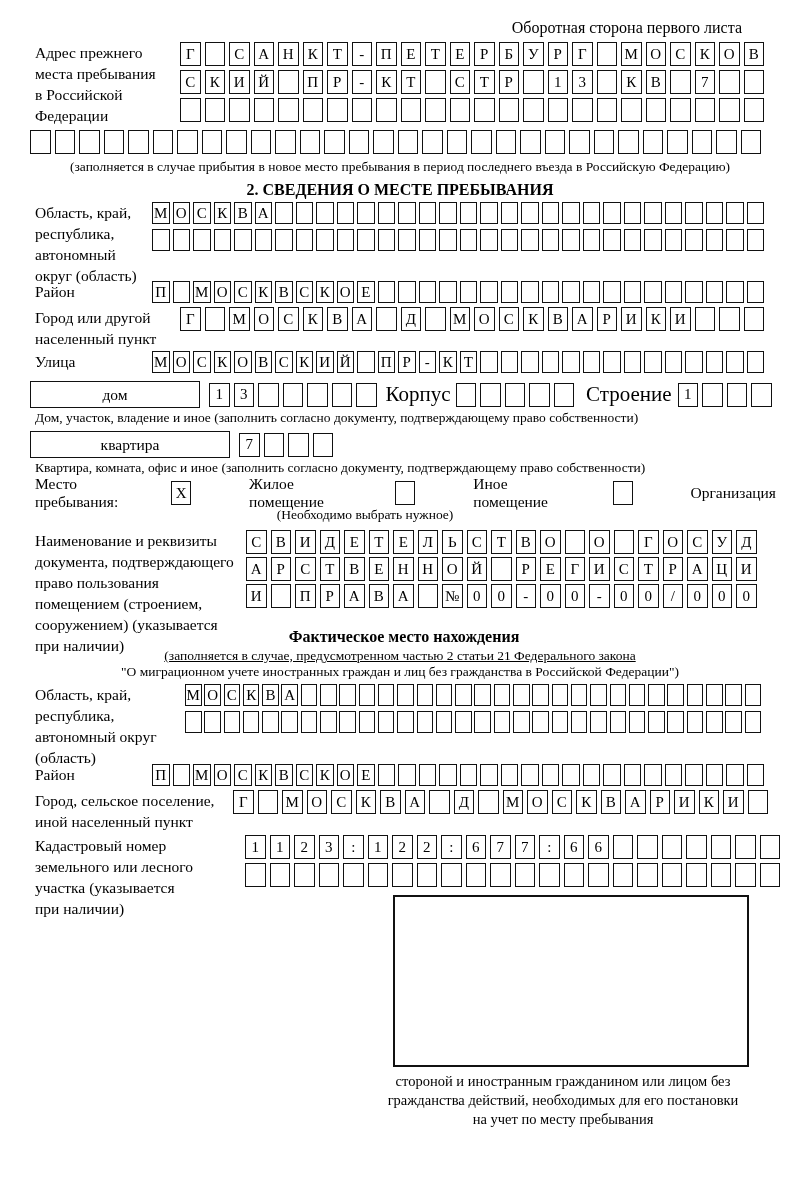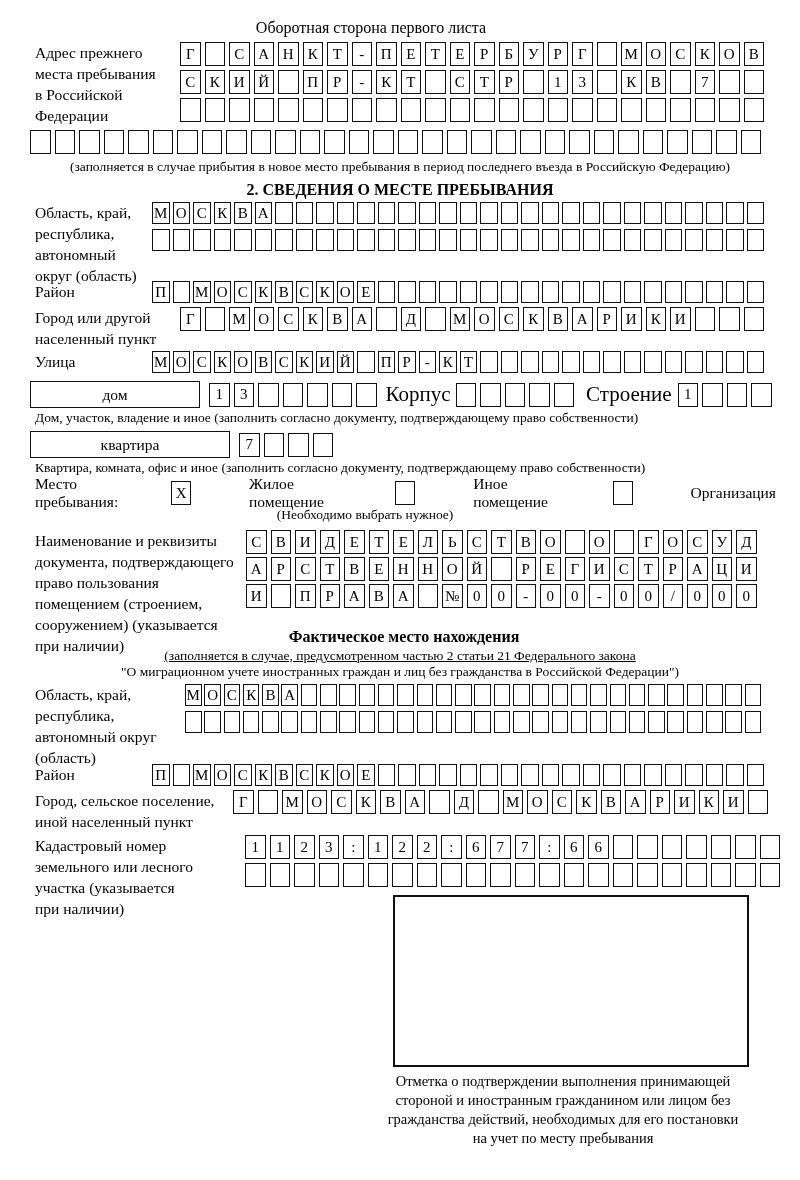--- a/index.html
+++ b/index.html
@@ -1,18 +1,18 @@
 <!DOCTYPE html>
 <html><head>
 <meta charset="utf-8">
 <style>
   html,body{margin:0;padding:0;background:#fff;}
   .page{position:relative;width:800px;height:1180px;background:#fff;overflow:hidden;
         color:#000;font-family:"Liberation Serif","DejaVu Serif",serif;font-size:15.5px;}
-  .hdr{padding:18px 58px 0 0;text-align:center;font-size:16px;line-height:19px;}
+  .hdr{padding:18px 58px 0 0;text-align:right;font-size:16px;line-height:19px;}
   .center{text-align:center;}
   .note{font-size:13.5px;line-height:16px;}
   .h2{font-weight:bold;font-size:16px;line-height:19px;text-align:center;}
   .field{display:flex;align-items:flex-start;margin-left:35px;overflow:visible;}
   .flabel{flex:none;font-size:15.5px;line-height:21px;}
   .rows{display:flex;flex-direction:column;}
   .boxrow{display:flex;gap:4px;}
   .cbox{flex:none;box-sizing:border-box;border:1.6px solid #111;background:#fff;
         display:flex;align-items:center;justify-content:center;
         font-size:15px;line-height:1;}
@@ -675,19 +675,18 @@
           <span class="cbox"></span>
           <span class="cbox"></span>
           <span class="cbox"></span>
           <span class="cbox"></span>
         </div>
     </div>
   </div>
 
   <div class="stamp-box" style="margin:4px 0 0 393px;width:356px;height:172px;"></div>
   <div class="stamp-caption" style="margin:5px 0 0 338px;width:450px;">
-    <div>Отметка о подтверждении выполнения принимающей</div>
     <div>стороной и иностранным гражданином или лицом без</div>
     <div>гражданства действий, необходимых для его постановки</div>
     <div>на учет по месту пребывания</div>
   </div>
 
 </div>
 
 </body></html>

